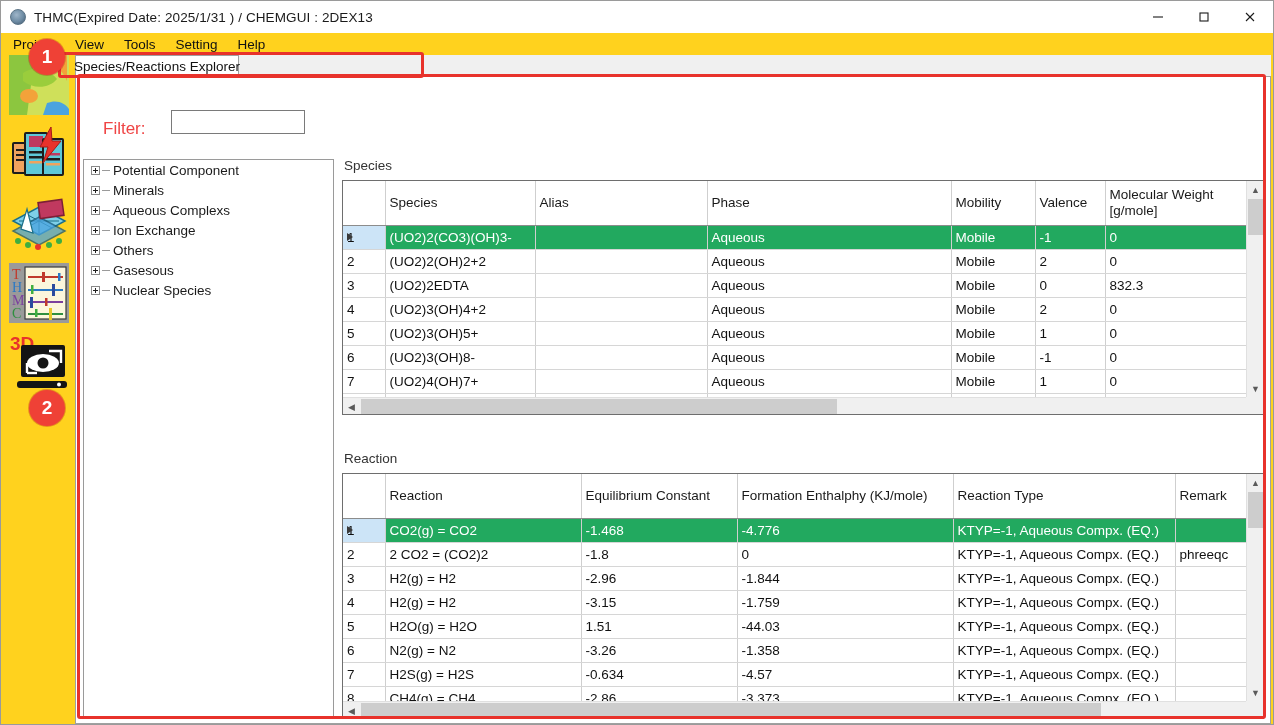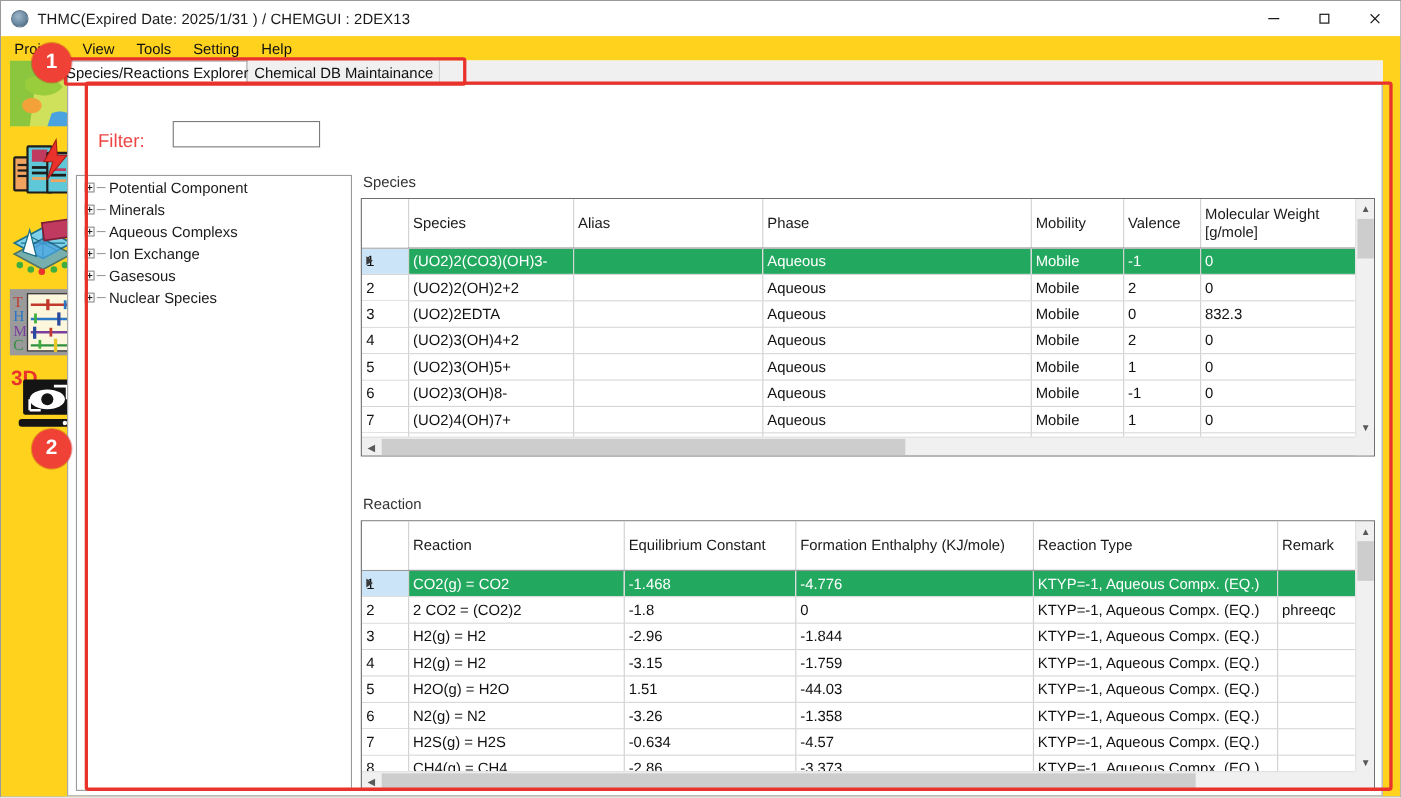--- a/index.html
+++ b/index.html
@@ -67,21 +67,21 @@
   }
   .rail-icon {
     position: absolute; left: 8px; width: 60px; height: 60px;
     display: block;
   }
   .rail-icon svg { display: block; width: 60px; height: 60px; }
   #rail-thmc { background: #9a9a9a; }
 
   
   #content {
-    position: absolute; left: 60px; top: 54px; width: 1196px; height: 669px;
+    position: absolute; left: 74px; top: 54px; width: 1196px; height: 669px;
     background: #ffffff;
     padding-left: 19px;
   }
 
   
   #tabstrip {
     position: absolute; left: 0; top: 0; width: 1196px; height: 22px;
     background: #f0f0f0;
   }
   .tab {
@@ -371,21 +371,20 @@
         <rect x="8" y="48" width="50" height="7" rx="3" fill="#141414"></rect>
         <circle cx="50" cy="51.5" r="2" fill="#ffffff"></circle>
       </svg>
     </div>
   </div>
 
   <div id="content">
 
     <div id="tabstrip">
       <div class="tab" id="tab0">Species/Reactions Explorer</div>
-      <div class="tab" id="tab1">Chemical DB Maintainance</div>
     </div>
 
     <div id="panel">
 
       <div id="filter-label">Filter:</div>
       <input id="filter-input" type="text" value="" style="">
 
       <div id="tree">
         <div class="tree-row">
           <span class="tree-plus"></span>
@@ -399,20 +398,25 @@
         </div>
         <div class="tree-row">
           <span class="tree-plus"></span>
           <span class="tree-dash"></span>
           <span class="tree-label">Aqueous Complexs</span>
         </div>
         <div class="tree-row">
           <span class="tree-plus"></span>
           <span class="tree-dash"></span>
           <span class="tree-label">Ion Exchange</span>
+        </div>
+        <div class="tree-row">
+          <span class="tree-plus"></span>
+          <span class="tree-dash"></span>
+          <span class="tree-label">Others</span>
         </div>
         <div class="tree-row">
           <span class="tree-plus"></span>
           <span class="tree-dash"></span>
           <span class="tree-label">Gasesous</span>
         </div>
         <div class="tree-row">
           <span class="tree-plus"></span>
           <span class="tree-dash"></span>
           <span class="tree-label">Nuclear Species</span>

